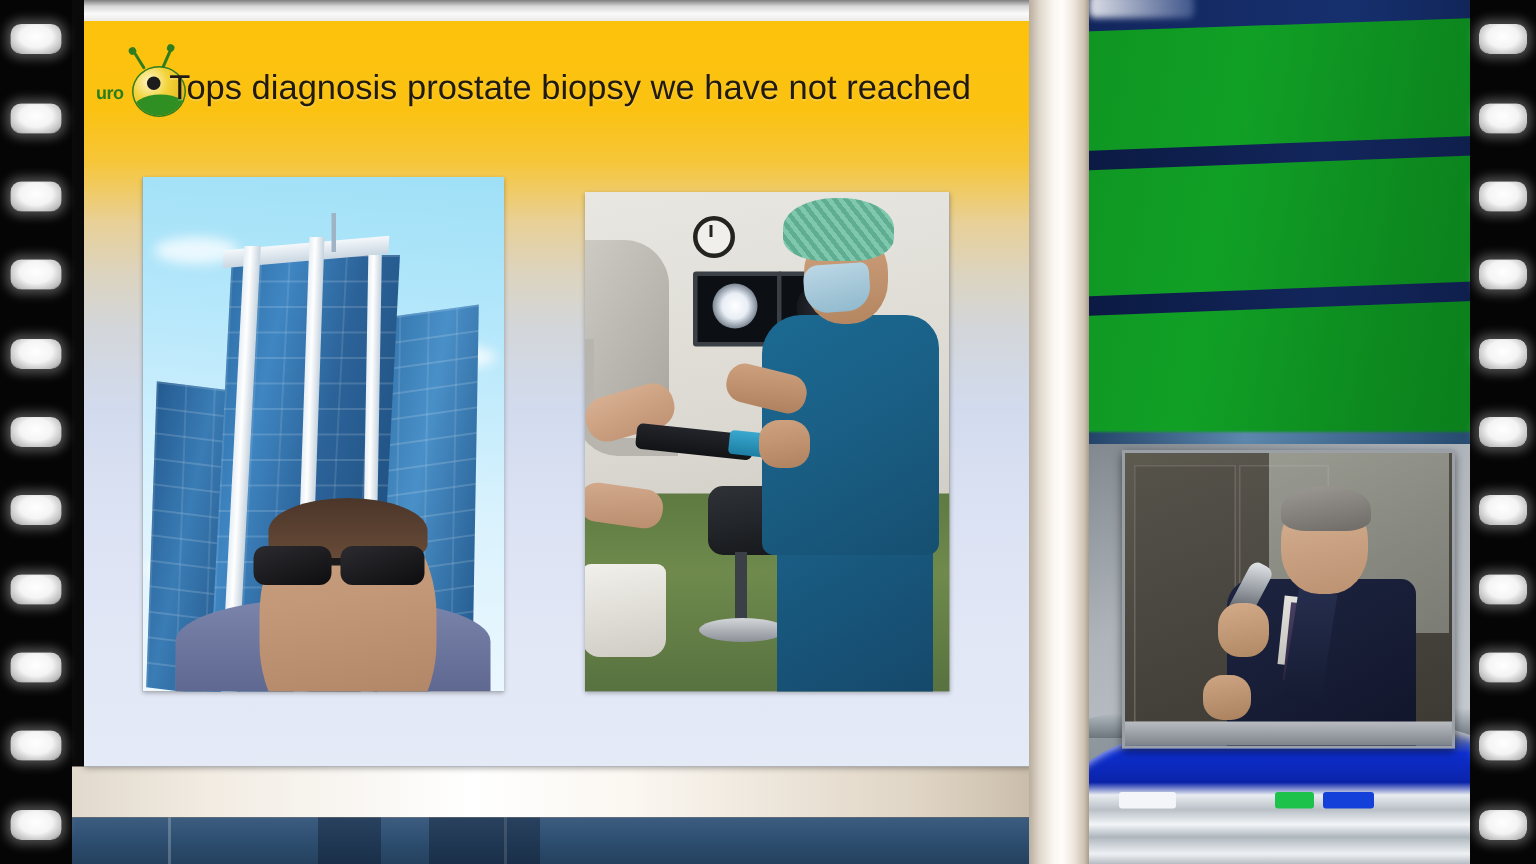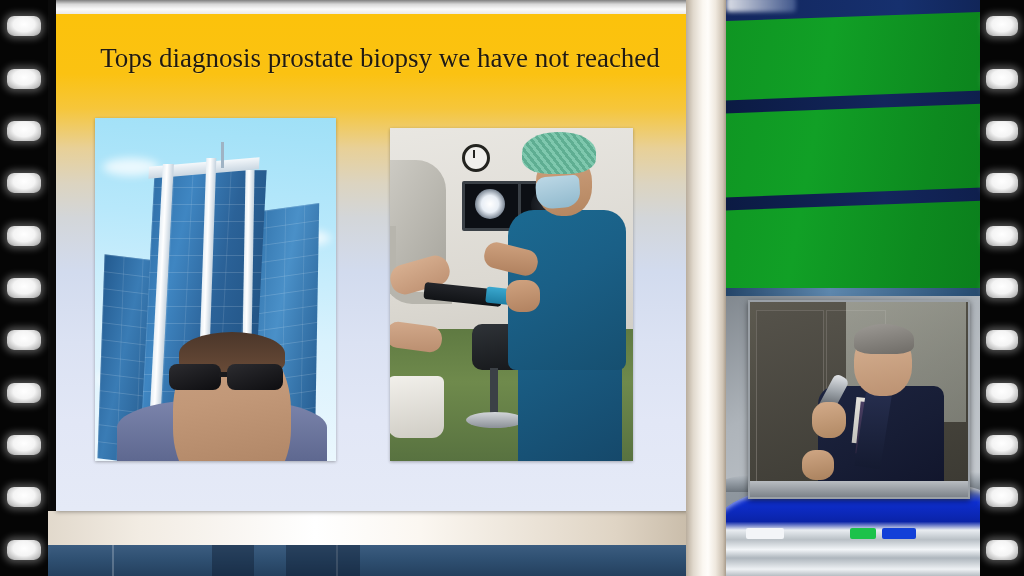--- a/index.html
+++ b/index.html
@@ -74,22 +74,22 @@
     background:#2f8f23;}
   .logo-eye{position:absolute;left:9px;top:6px;width:9px;height:9px;border-radius:50%;background:#1c1c1c;}
   .logo-ant{position:absolute;width:2px;height:13px;background:#2f7d1e;border-radius:2px;}
   .logo-ant.a1{left:26px;top:2px;transform:rotate(-32deg);}
   .logo-ant.a2{left:44px;top:1px;transform:rotate(24deg);}
   .logo-ant .tip{position:absolute;left:-2px;top:-4px;width:5px;height:5px;border-radius:50%;background:#2f7d1e;}
   .logo-text{position:absolute;left:-2px;top:23px;font-size:12px;font-weight:bold;
     color:#2b7d1c;font-family:"Liberation Sans",sans-serif;letter-spacing:-.3px;}
 
   .slide-title{position:absolute;left:44px;top:26px;width:560px;text-align:center;
-    font-size:27px;line-height:36px;color:#201a12;
-    font-family:Liberation Serif, serif;text-shadow:0 1px 0 rgba(255,255,255,.18);}
+    font-size:23px;line-height:36px;color:#201a12;
+    font-family:Liberation Sans, sans-serif;text-shadow:0 1px 0 rgba(255,255,255,.18);}
 
   
   .photo{position:absolute;overflow:hidden;background:#888;
     box-shadow:0 1px 3px rgba(0,0,0,.30);}
   .photo.p1{left:39px;top:104px;width:241px;height:343px;}
   .photo.p2{left:334px;top:114px;width:243px;height:333px;}
 
   
   .sky{position:absolute;inset:0;background:linear-gradient(185deg,#9fe0f7 0%,#b7e8fb 30%,#d9f2fd 62%,#eef8fe 100%);}
   .cloud{position:absolute;border-radius:50%;background:rgba(255,255,255,.75);filter:blur(4px);}
@@ -232,20 +232,33 @@
       <div class="podium-led" style="left:182px;width:34px;background:#1240d8;"></div>
       <div class="podium-led" style="left:46px;width:38px;background:#f3f5f8;"></div>
     </div>
   </div>
 
   <div class="pillar"></div>
 
   <div class="slide">
     <div class="slide-toprule"></div>
 
+    <div class="logo">
+      <div class="logo-ant a1">
+          <span class="tip"></span>
+        </div>
+      <div class="logo-ant a2">
+          <span class="tip"></span>
+        </div>
+      <div class="logo-body">
+        <div class="logo-mouth"></div>
+        <div class="logo-eye"></div>
+      </div>
+      <div class="logo-text">uro</div>
+    </div>
 
     <div class="slide-title">Tops diagnosis prostate biopsy  we have not reached</div>
 
     <div class="photo p1">
       <div class="sky"></div>
       <div class="cloud" style="left:8px;top:40px;width:56px;height:18px;"></div>
       <div class="cloud" style="left:178px;top:112px;width:58px;height:16px;"></div>
       <div class="cloud" style="left:2px;top:250px;width:64px;height:22px;"></div>
       <div class="tower tw-left">
           <div class="grid"></div>

